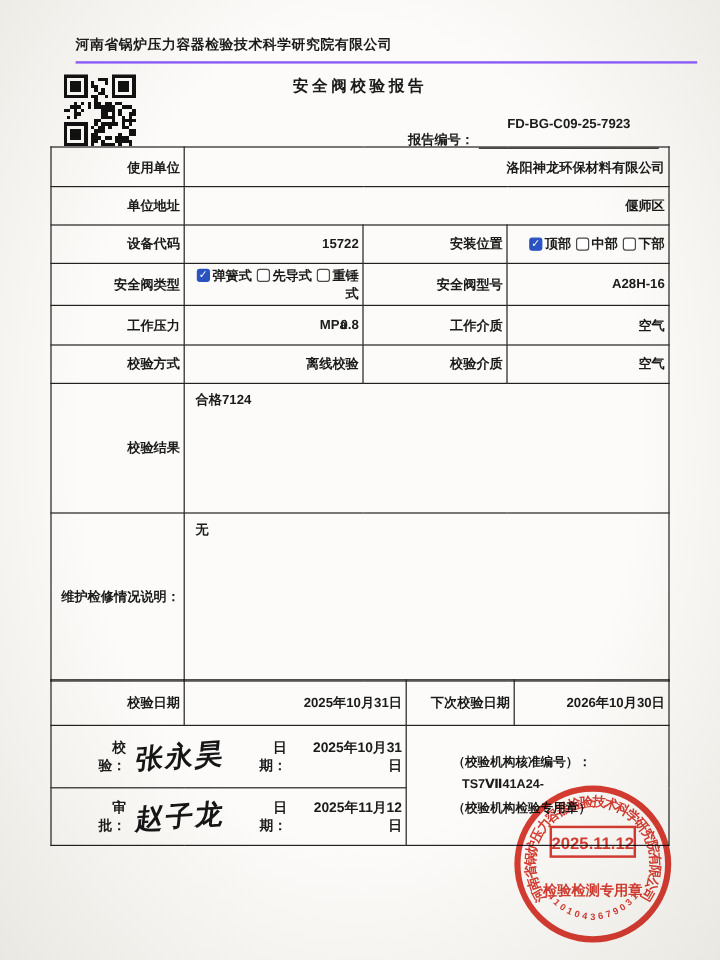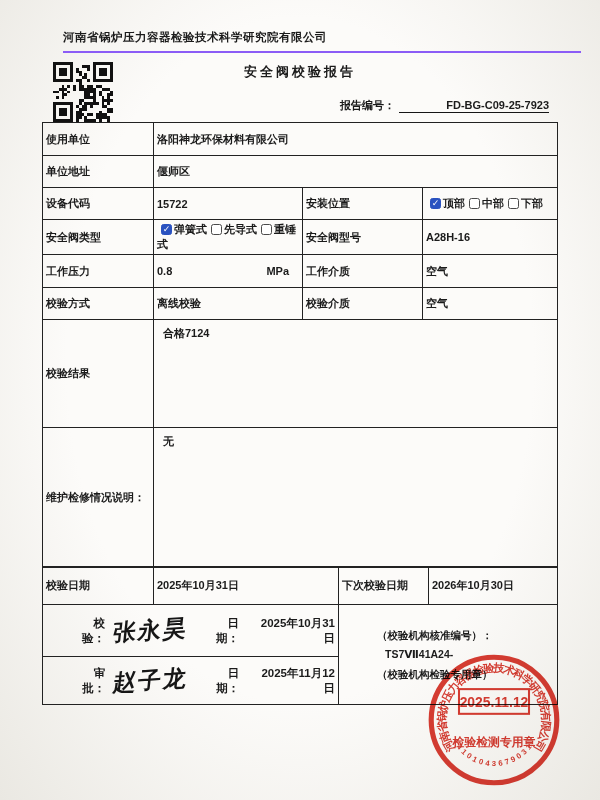--- a/index.html
+++ b/index.html
@@ -19,29 +19,29 @@
   }
   .org-name{font-size:11.5px;letter-spacing:.5px;}
   .doc-no{font-size:10.5px;}
 
   .qr{position:absolute;left:52px;top:62px;width:62px;height:60px;}
   .title{
     position:absolute;top:63px;left:0;width:100%;text-align:center;
     font-size:13px;font-weight:bold;letter-spacing:3px;
   }
   .report-no{position:absolute;top:98px;left:340px;font-size:11px;font-weight:bold;display:flex;align-items:flex-end;}
-  .report-no .val{display:inline-block;width:150px;text-align:right;border-bottom:1.5px solid #161616;padding-bottom:1px;margin-left:4px;}
+  .report-no .val{display:inline-block;width:150px;text-align:center;border-bottom:1.5px solid #161616;padding-bottom:13px;margin-left:4px;}
 
   
   .tblwrap{position:absolute;left:42px;top:122px;}
   table{border-collapse:collapse;table-layout:fixed;width:515px;}
   #tblB{margin-top:-1.6px;}
   td{
     border:1.6px solid #222;font-size:11px;font-weight:bold;
-    text-align:left;vertical-align:middle;padding:2px 3px;overflow:hidden;
+    text-align:right;vertical-align:middle;padding:2px 3px;overflow:hidden;
   }
   tr.h28 td{height:28px}  tr.h27 td{height:27px}
   tr.h30 td{height:30px}  tr.h29 td{height:29px}
   tr.h33 td{height:33px}
   td.big1{height:103px}   td.big2{height:135px}
   td.tl{vertical-align:top;text-align:left;padding:6px 9px;}
   .vu{position:relative;}
   .vu .unit{position:absolute;right:13px;top:50%;transform:translateY(-50%);}
   .vu .unit2{right:8px;}
 

